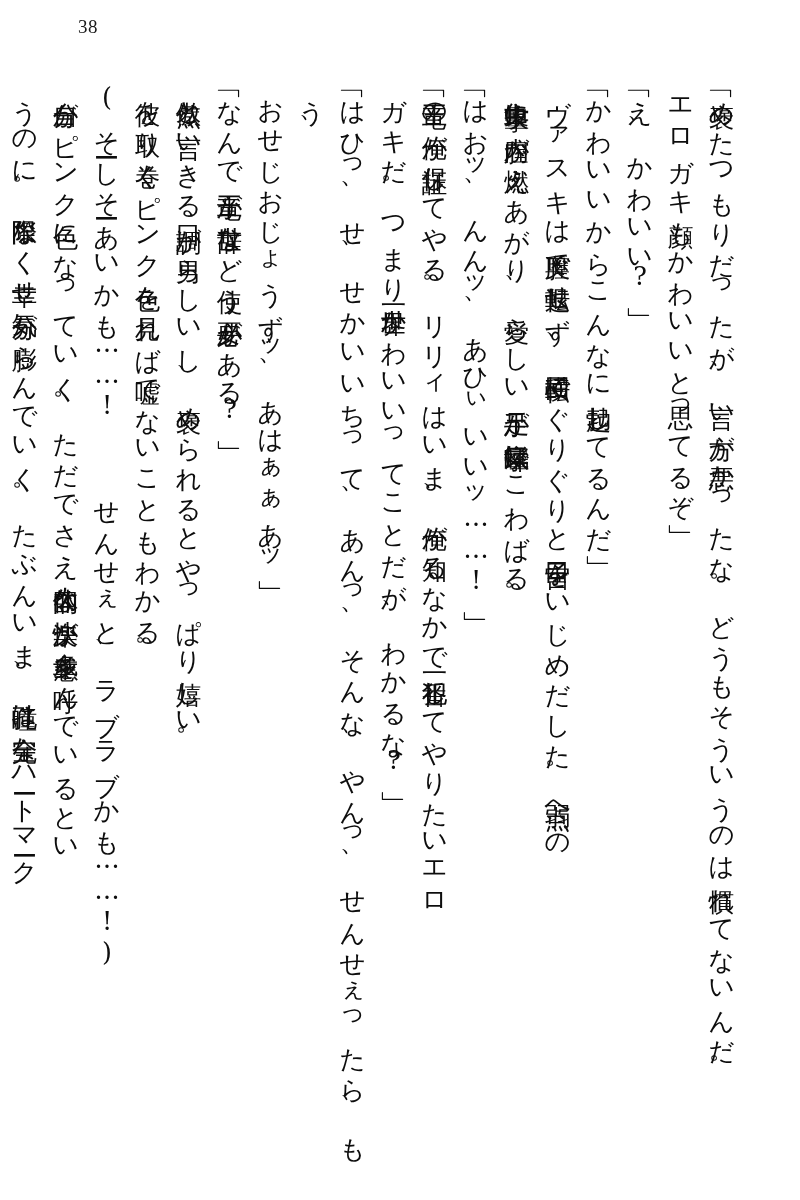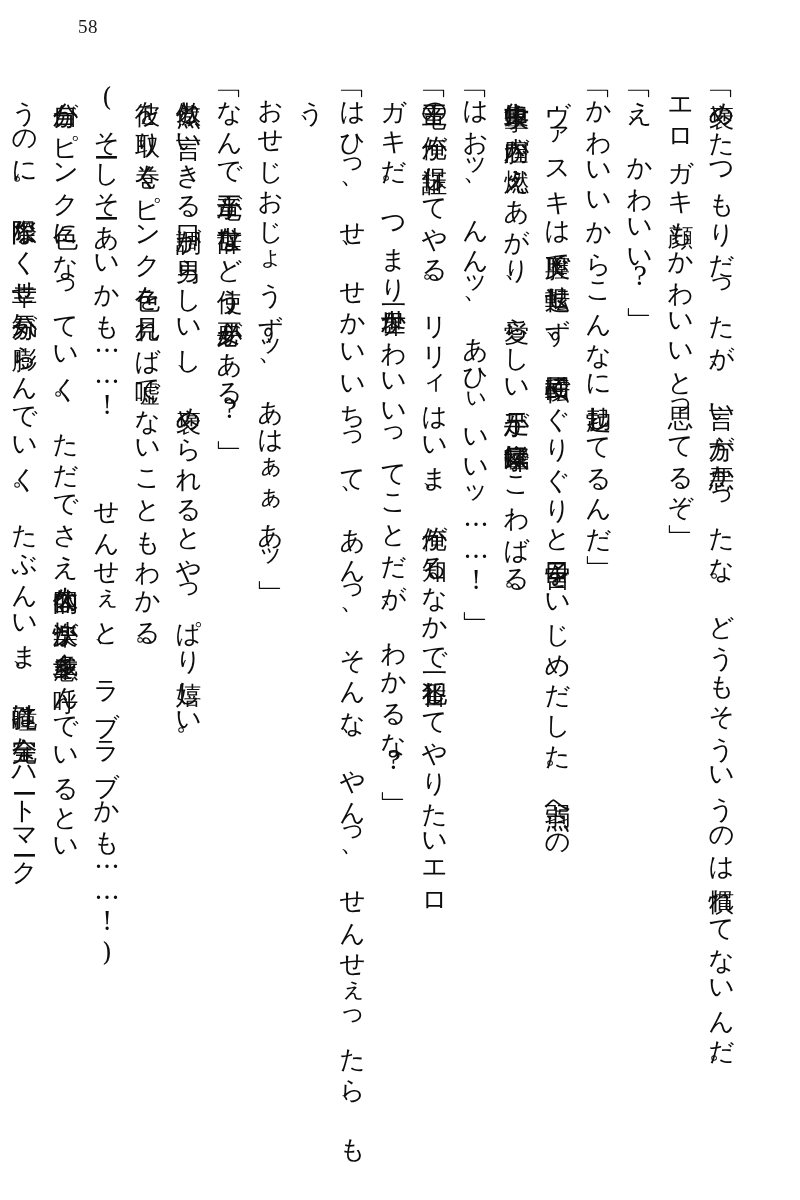--- a/index.html
+++ b/index.html
@@ -52,17 +52,17 @@
     display: block;
     margin: 0;
     padding: 0;
   }
 </style>
 </head>
 <body>
 
 <div id="page">
 
-  <div id="page-number">58</div>
+  <div id="page-number">38</div>
 
   <div id="text-body"><span class="para">「褒めたつもりだったが、言い方が悪かったな。どうもそういうのは慣れてないんだ。</span><span class="para">エロガキ顔もかわいいと思ってるぞ」</span><span class="para">「え、かわいい?」</span><span class="para">「かわいいからこんなに勃起してるんだ」</span><span class="para">ヴァスキは膣奥で退転せず、横回転でぐりぐりと子宮口をいじめだした。弱点への</span><span class="para">集中攻撃に膣内が燃えあがり、愛らしい手足が痙攣気味にこわばる。</span><span class="para">「はおッ、んんッ、あひぃいいッ……!」</span><span class="para">「竜王の俺が保証してやる。リリィはいま、俺が知るなかで一番犯してやりたいエロ</span><span class="para">ガキだ。つまり世界一かわいいってことだが、わかるな?」</span><span class="para">「はひっ、せ、せかいいちって、あんっ、そんな、やんっ、せんせぇったら、もう、</span><span class="para">おせじおじょうずッ、あはぁぁあッ」</span><span class="para">「なんで竜王が世辞など使う必要がある?」</span><span class="para">傲然と言いきる口調が男らしいし、褒められるとやっぱり嬉しい。</span><span class="para">彼を取り巻くピンク色を見れば嘘でないこともわかる。</span><span class="para">(そーしそーあいかも……!  せんせぇと、ラブラブかも……!)</span><span class="para">自分がピンク色になっていく。ただでさえ肉体的な快楽が多幸感を呼んでいるとい</span><span class="para">うのに。際限なく幸せ気分が膨らんでいく。たぶんいま、瞳孔は完全なハートマーク</span></div>
 
 </div>
 
 </body></html>

